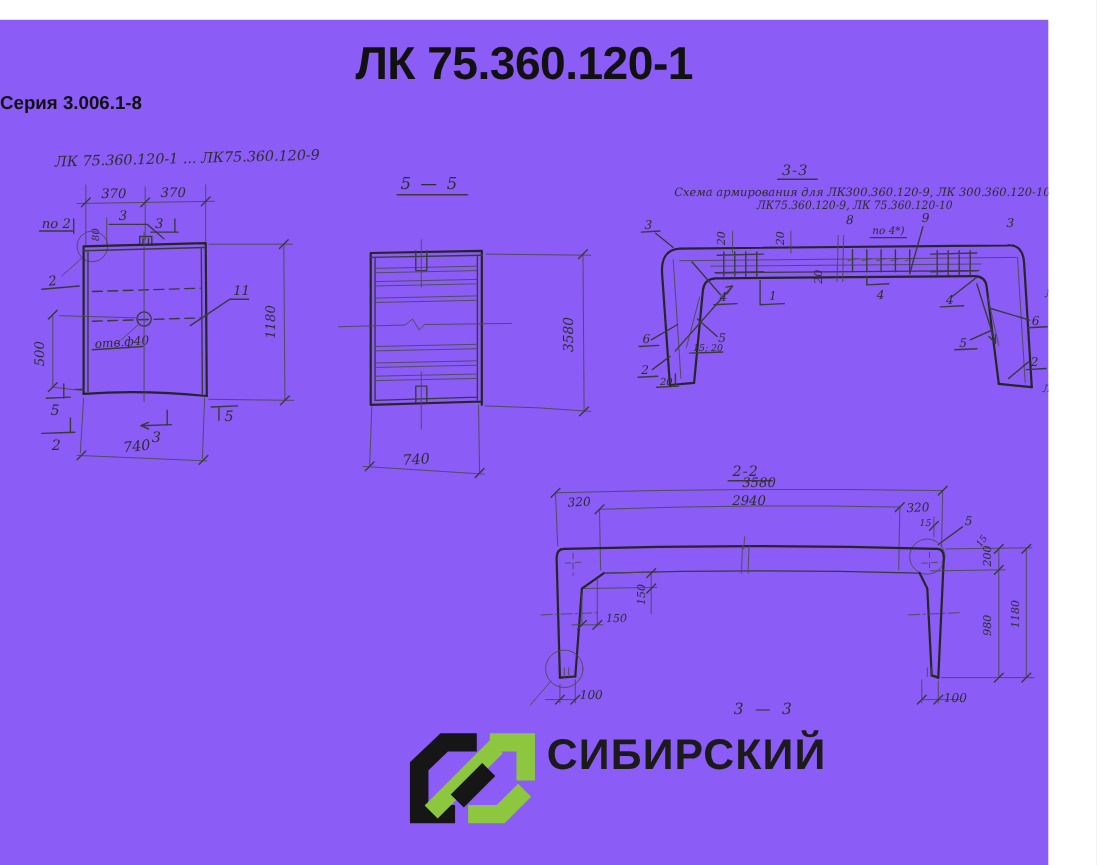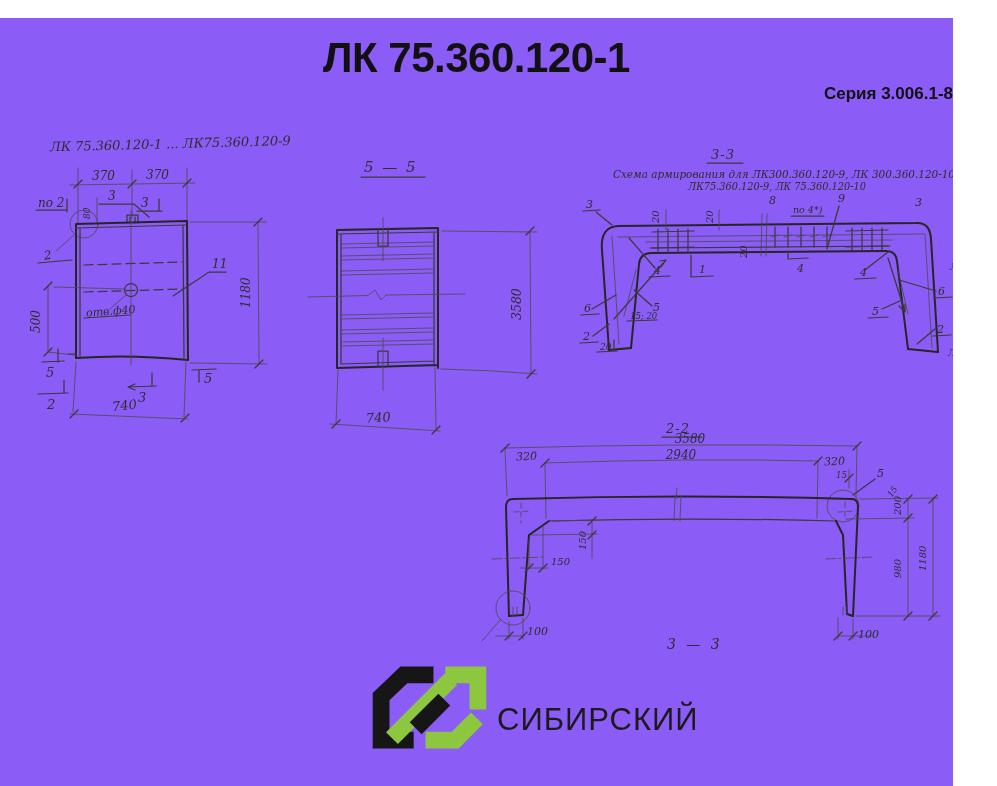--- a/index.html
+++ b/index.html
@@ -1,32 +1,32 @@
 <!DOCTYPE html>
 <html><head>
 <meta charset="utf-8">
 <style>
   html,body{margin:0;padding:0;background:#ffffff;}
   #page{position:relative;width:953px;height:786px;background:#8b5cf6;overflow:hidden;
         font-family:"Liberation Sans",sans-serif;margin-top:18px;}
   .title{position:absolute;left:0;right:0;top:16px;text-align:center;
          font-size:42px;font-weight:700;letter-spacing:-0.5px;color:#111;}
-  .subtitle{position:absolute;left:0;right:0;top:66px;text-align:right;
+  .subtitle{position:absolute;left:0;right:0;top:66px;text-align:left;
          font-size:17px;font-weight:700;color:#111;}
   svg{position:absolute;}
   svg text{font-family:"DejaVu Serif","Liberation Serif",serif;font-style:italic;
            fill:#2e2e2e;}
   .s1{stroke:#262626;stroke-width:2;fill:none;stroke-linecap:round;}
   .s2{stroke:#3a3a3a;stroke-width:1.25;fill:none;stroke-linecap:round;}
   .s3{stroke:#4a4a4a;stroke-width:0.8;fill:none;stroke-linecap:round;}
   .dash{stroke-dasharray:9 5;}
   .dashs{stroke-dasharray:5 4;}
   .dashdot{stroke-dasharray:10 3 2 3;}
-  .logo-text{position:absolute;left:497px;top:683px;color:#1b1b1b;
-      font-family:"Liberation Sans",sans-serif;font-weight:400;font-size:31px;
+  .logo-text{position:absolute;left:497px;top:650px;color:#1b1b1b;
+      font-family:"Liberation Sans",sans-serif;font-weight:700;font-size:39px;
       line-height:37px;letter-spacing:1px;}
 </style>
 </head>
 <body>
 
 <div id="page">
 
   <div class="title">ЛК 75.360.120-1</div>
   <div class="subtitle">Серия 3.006.1-8</div>
 

